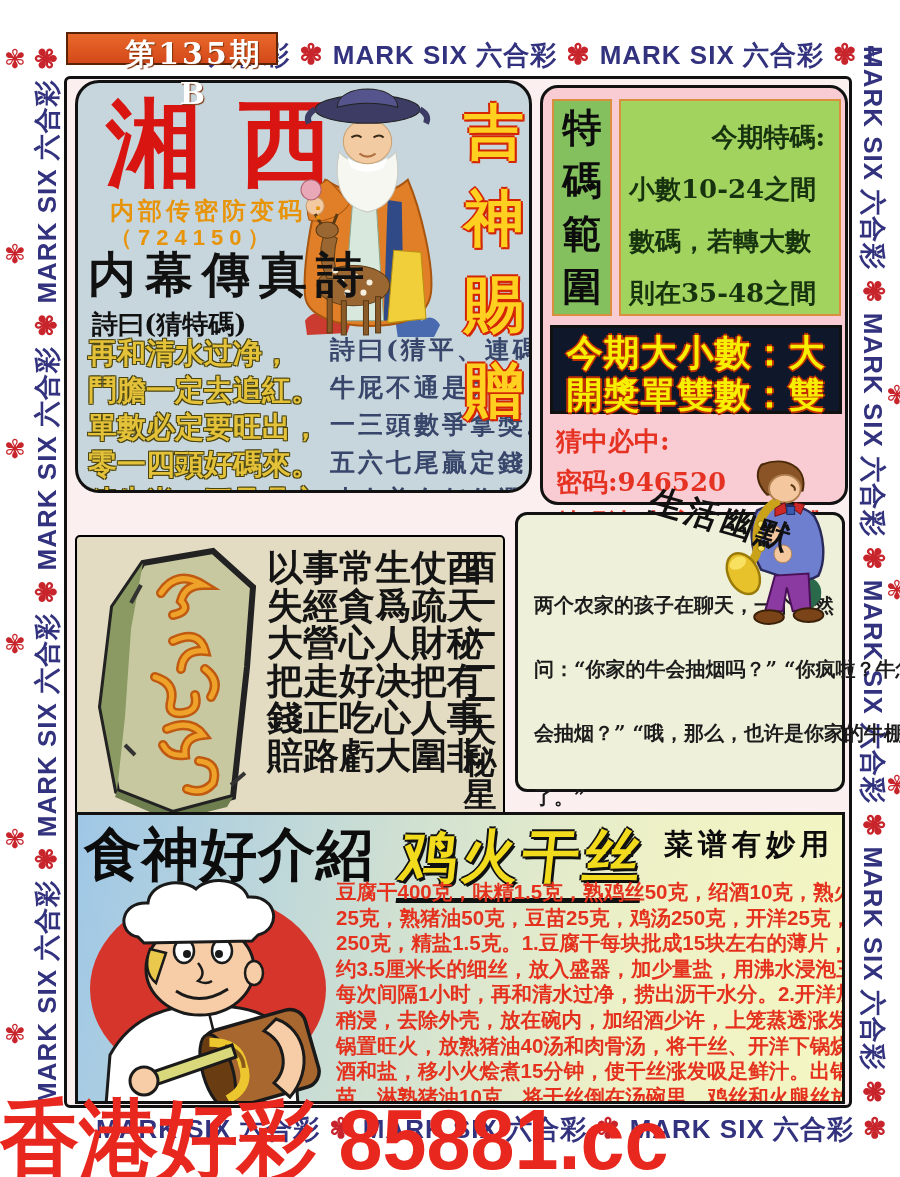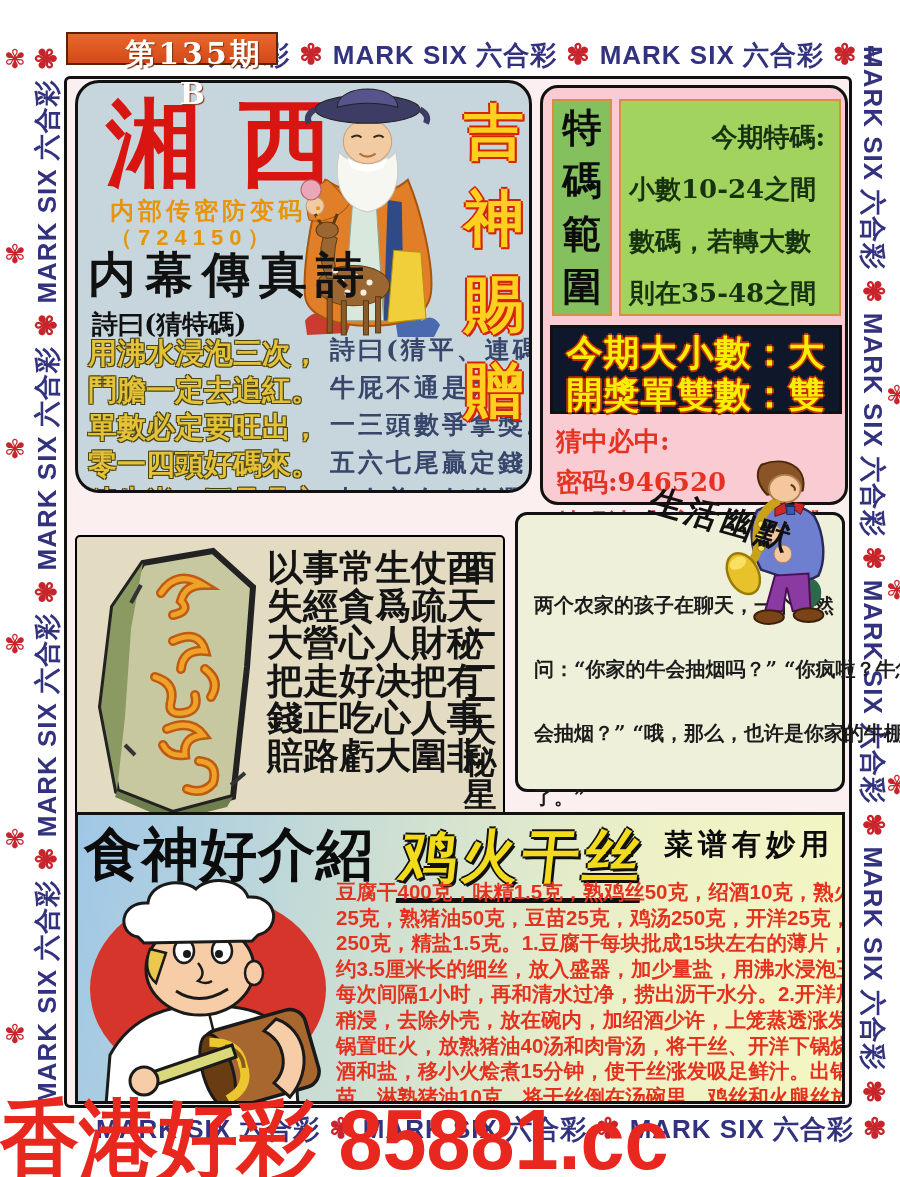--- a/index.html
+++ b/index.html
@@ -177,21 +177,21 @@
       <circle cx="72" cy="212" r="3"></circle>
         <circle cx="88" cy="212" r="3"></circle>
         <circle cx="60" cy="190" r="3"></circle>
     </g>
   </svg>
   <div class="abs xx-secret">内部传密防变码：</div>
   <div class="abs xx-code">（724150）</div>
   <div class="abs xx-sub">内幕傳真詩</div>
   <div class="abs xx-cap">詩曰(猜特碼)</div>
   <div class="abs xx-poem">
-      <div>用沸水浸泡三次，</div>
+      <div>再和清水过净，</div>
       <div>鬥膽一定去追紅。</div>
       <div>單數必定要旺出，</div>
       <div>零一四頭好碼來。</div>
       <div>猜生肖：三足鼎立</div>
     </div>
   <div class="abs xx-side">
       <div>詩曰(猜平、連碼)</div>
       <div>牛屁不通是六合，</div>
       <div>一三頭數爭拿獎。</div>
       <div>五六七尾贏定錢，</div>

